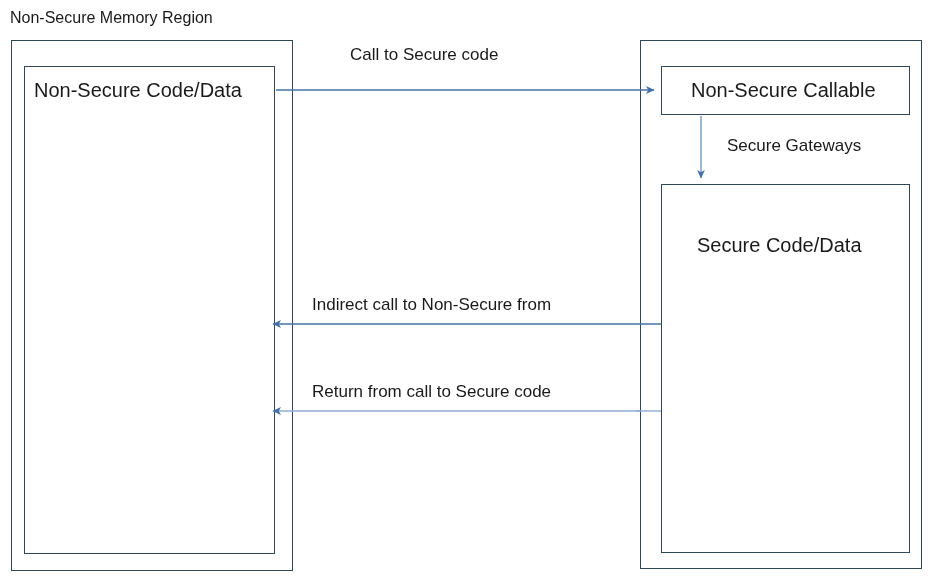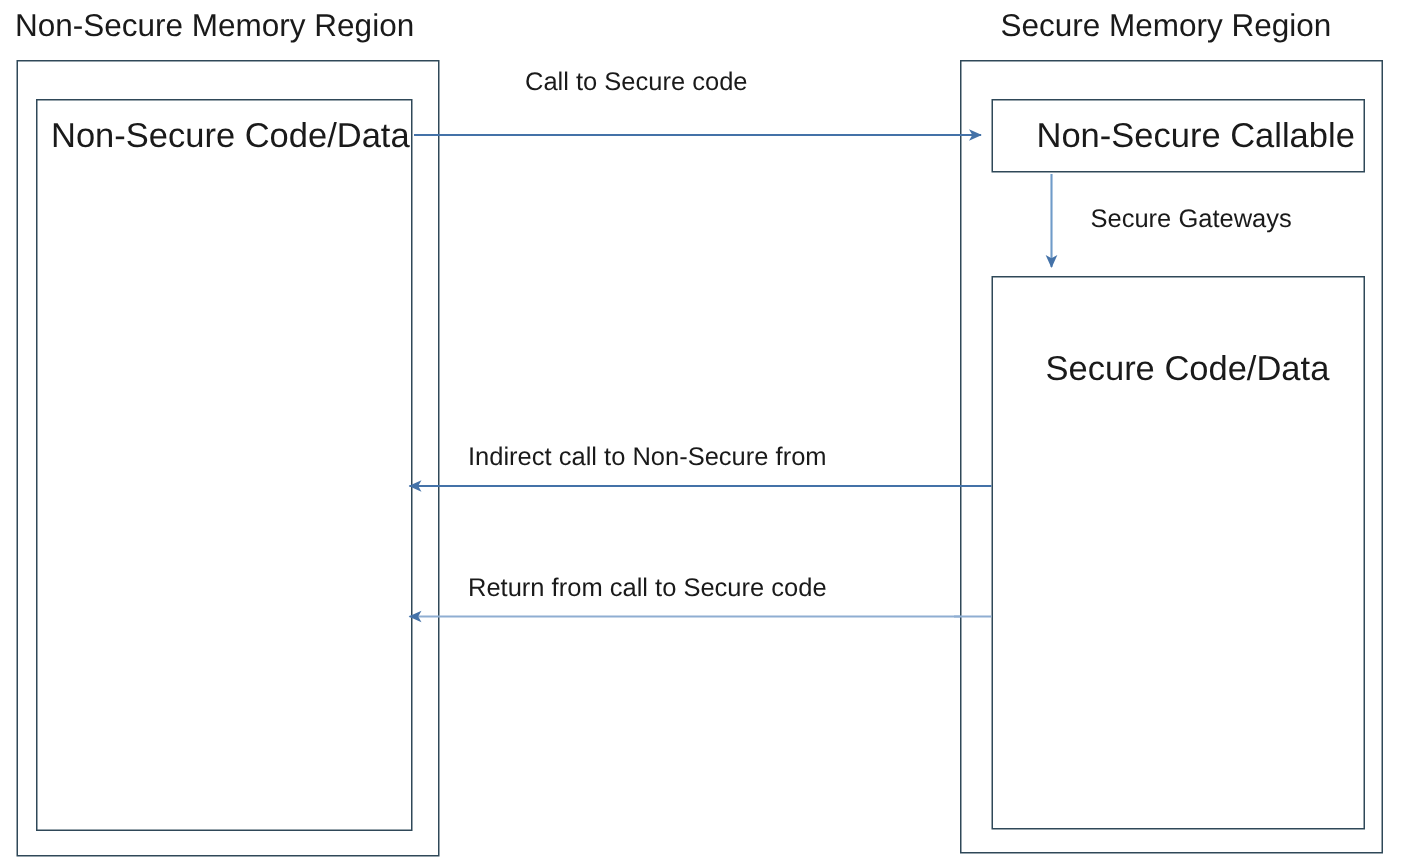--- a/index.html
+++ b/index.html
@@ -14,21 +14,21 @@
   #canvas {
     position: relative;
     width: 936px;
     height: 576px;
     background: #ffffff;
     overflow: hidden;
   }
 
   .region-title {
     position: absolute;
-    font-size: 21px;
+    font-size: 16px;
     line-height: 20px;
     color: #1a1a1a;
     white-space: nowrap;
   }
 
   .region-box {
     position: absolute;
     border: 1.5px solid #2f4858;
     background: transparent;
     box-sizing: border-box;
@@ -36,21 +36,21 @@
 
   .inner-box {
     position: absolute;
     border: 1.5px solid #2f4858;
     background: transparent;
     box-sizing: border-box;
   }
 
   .box-label {
     position: absolute;
-    font-size: 23px;
+    font-size: 20px;
     line-height: 20px;
     color: #1a1a1a;
     white-space: nowrap;
   }
 
   .edge-label {
     position: absolute;
     font-size: 17px;
     line-height: 20px;
     color: #1a1a1a;
@@ -67,21 +67,20 @@
     pointer-events: none;
   }
 </style>
 </head>
 <body>
 
 <div id="canvas">
 
   <div class="region-title" style="left:10px; top:8px;">Non-Secure Memory Region</div>
 
-  <div class="region-title" style="left:667px; top:8px;">Secure Memory Region</div>
 
   <div class="region-box" style="left:11px; top:40px; width:282px; height:531px;"></div>
 
   <div class="inner-box" style="left:24px; top:66px; width:251px; height:488px;"></div>
 
   <div class="box-label" style="left:34px; top:80px;">Non-Secure Code/Data</div>
 
   <div class="region-box" style="left:640px; top:40px; width:282px; height:529px;"></div>
 
   <div class="inner-box" style="left:661px; top:66px; width:249px; height:49px;"></div>

